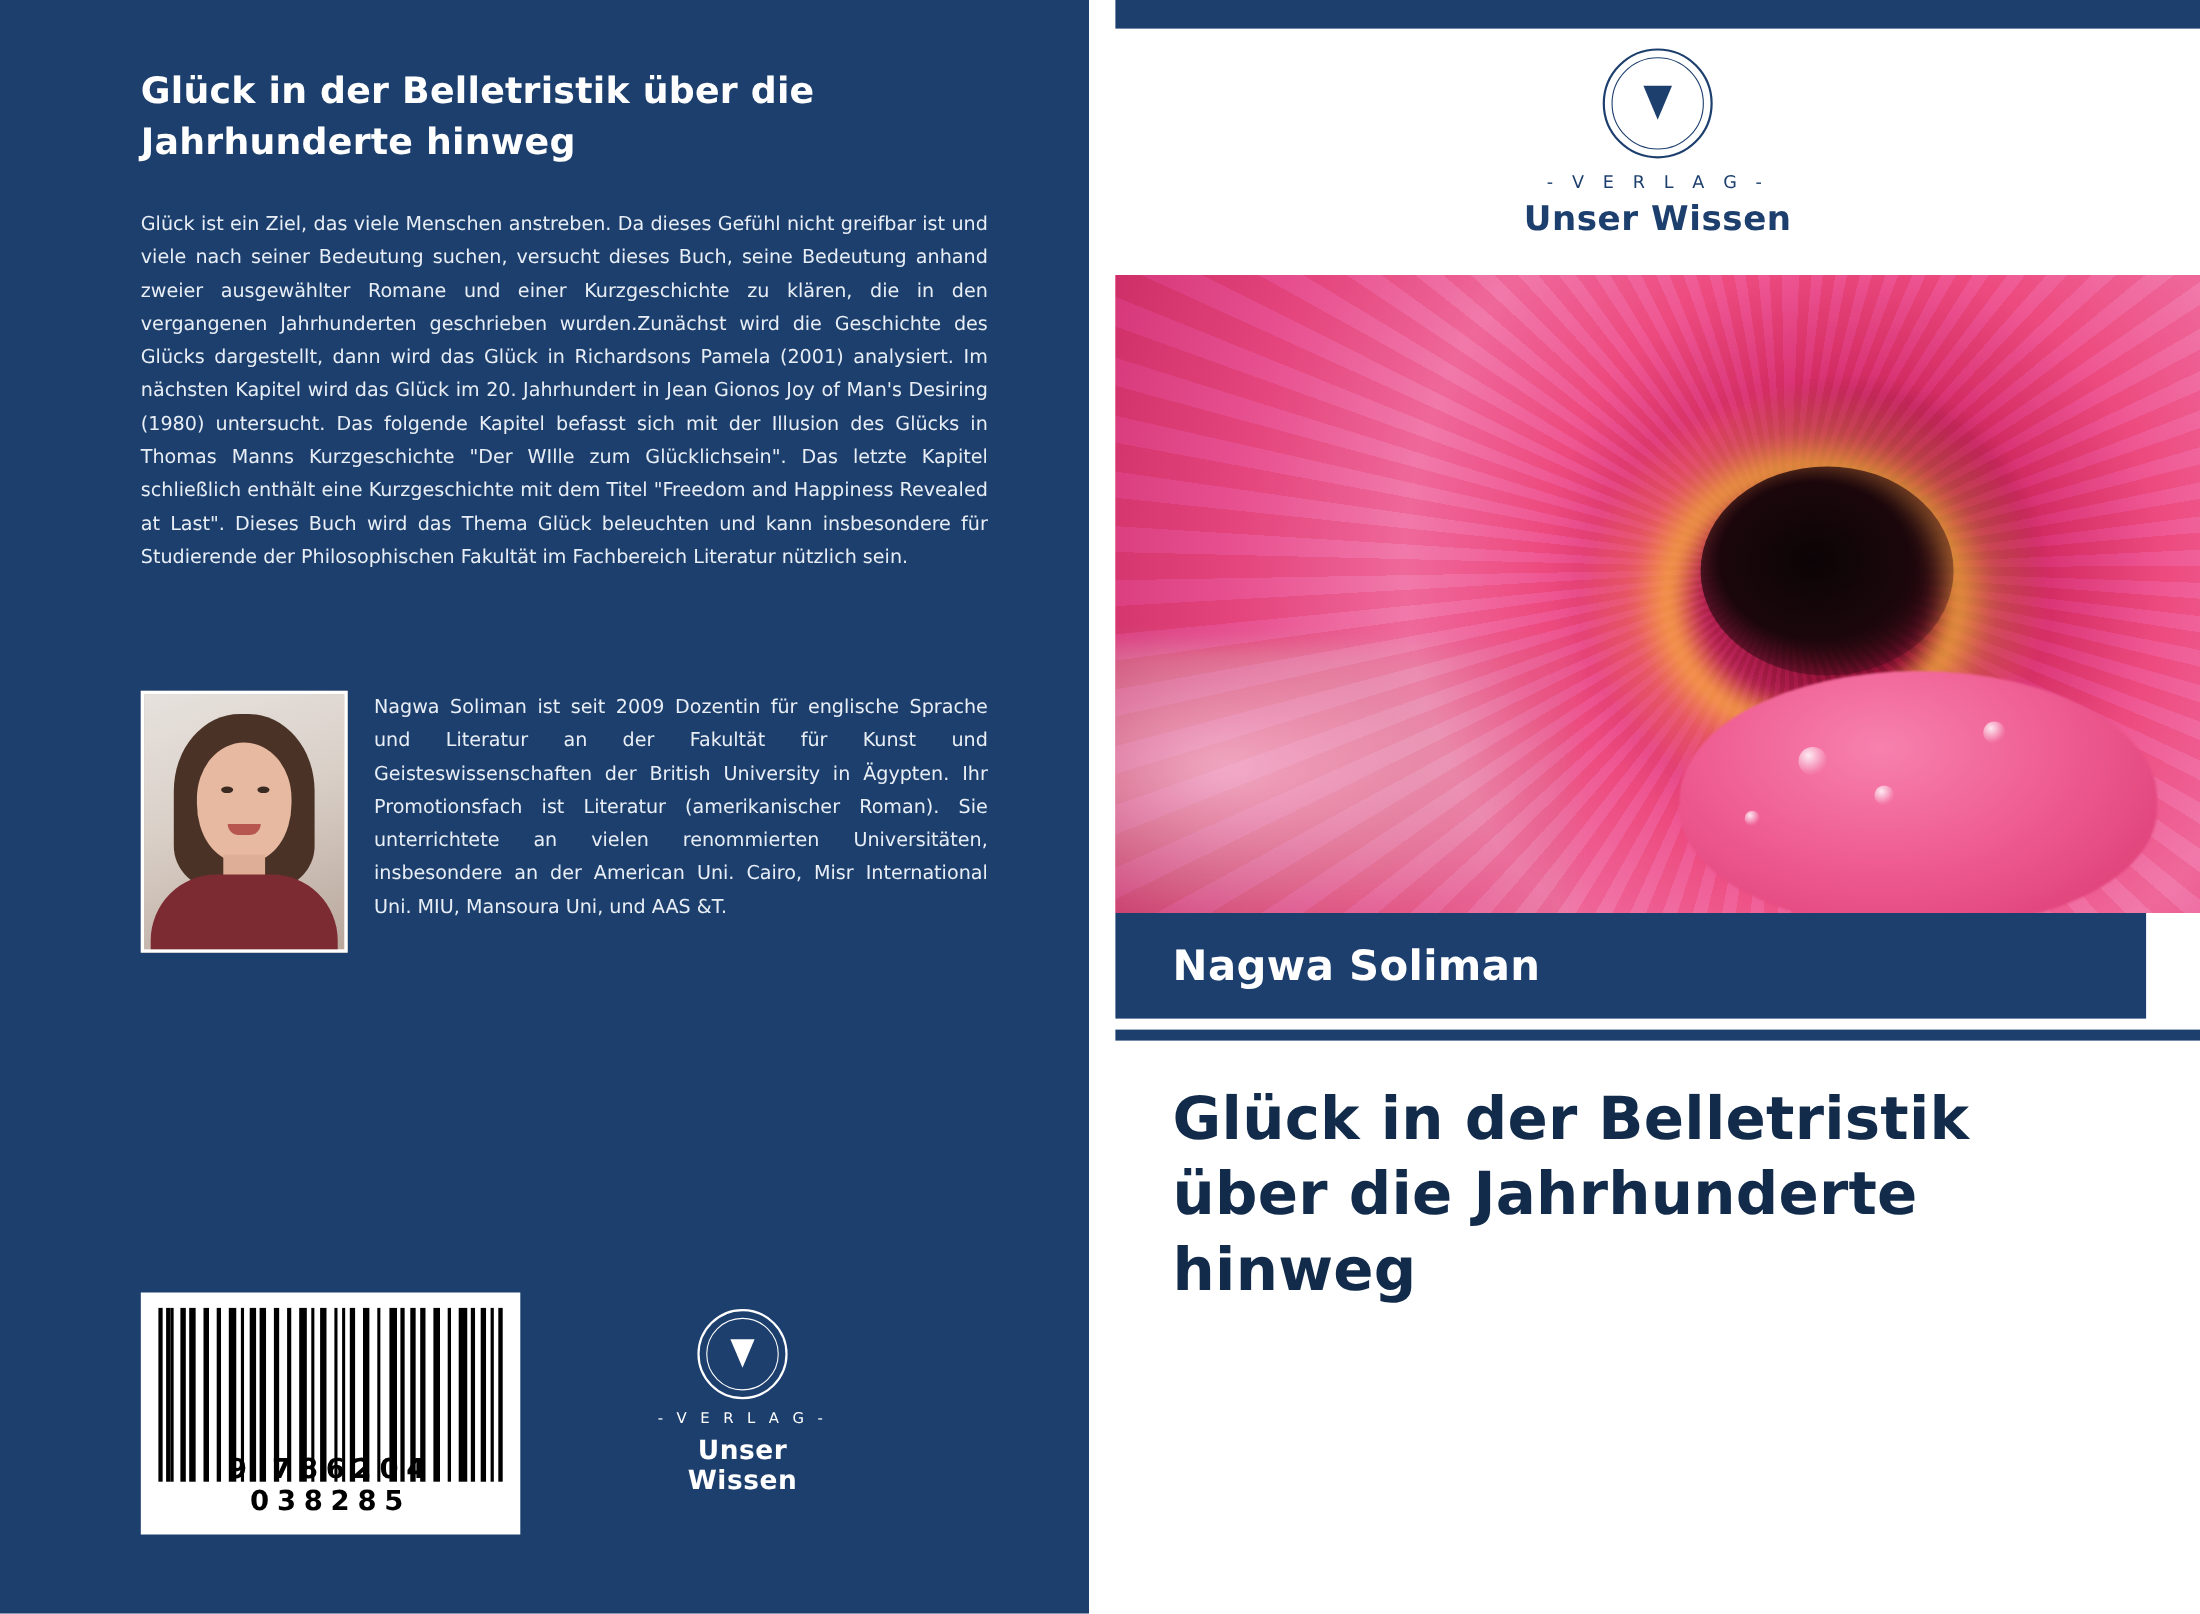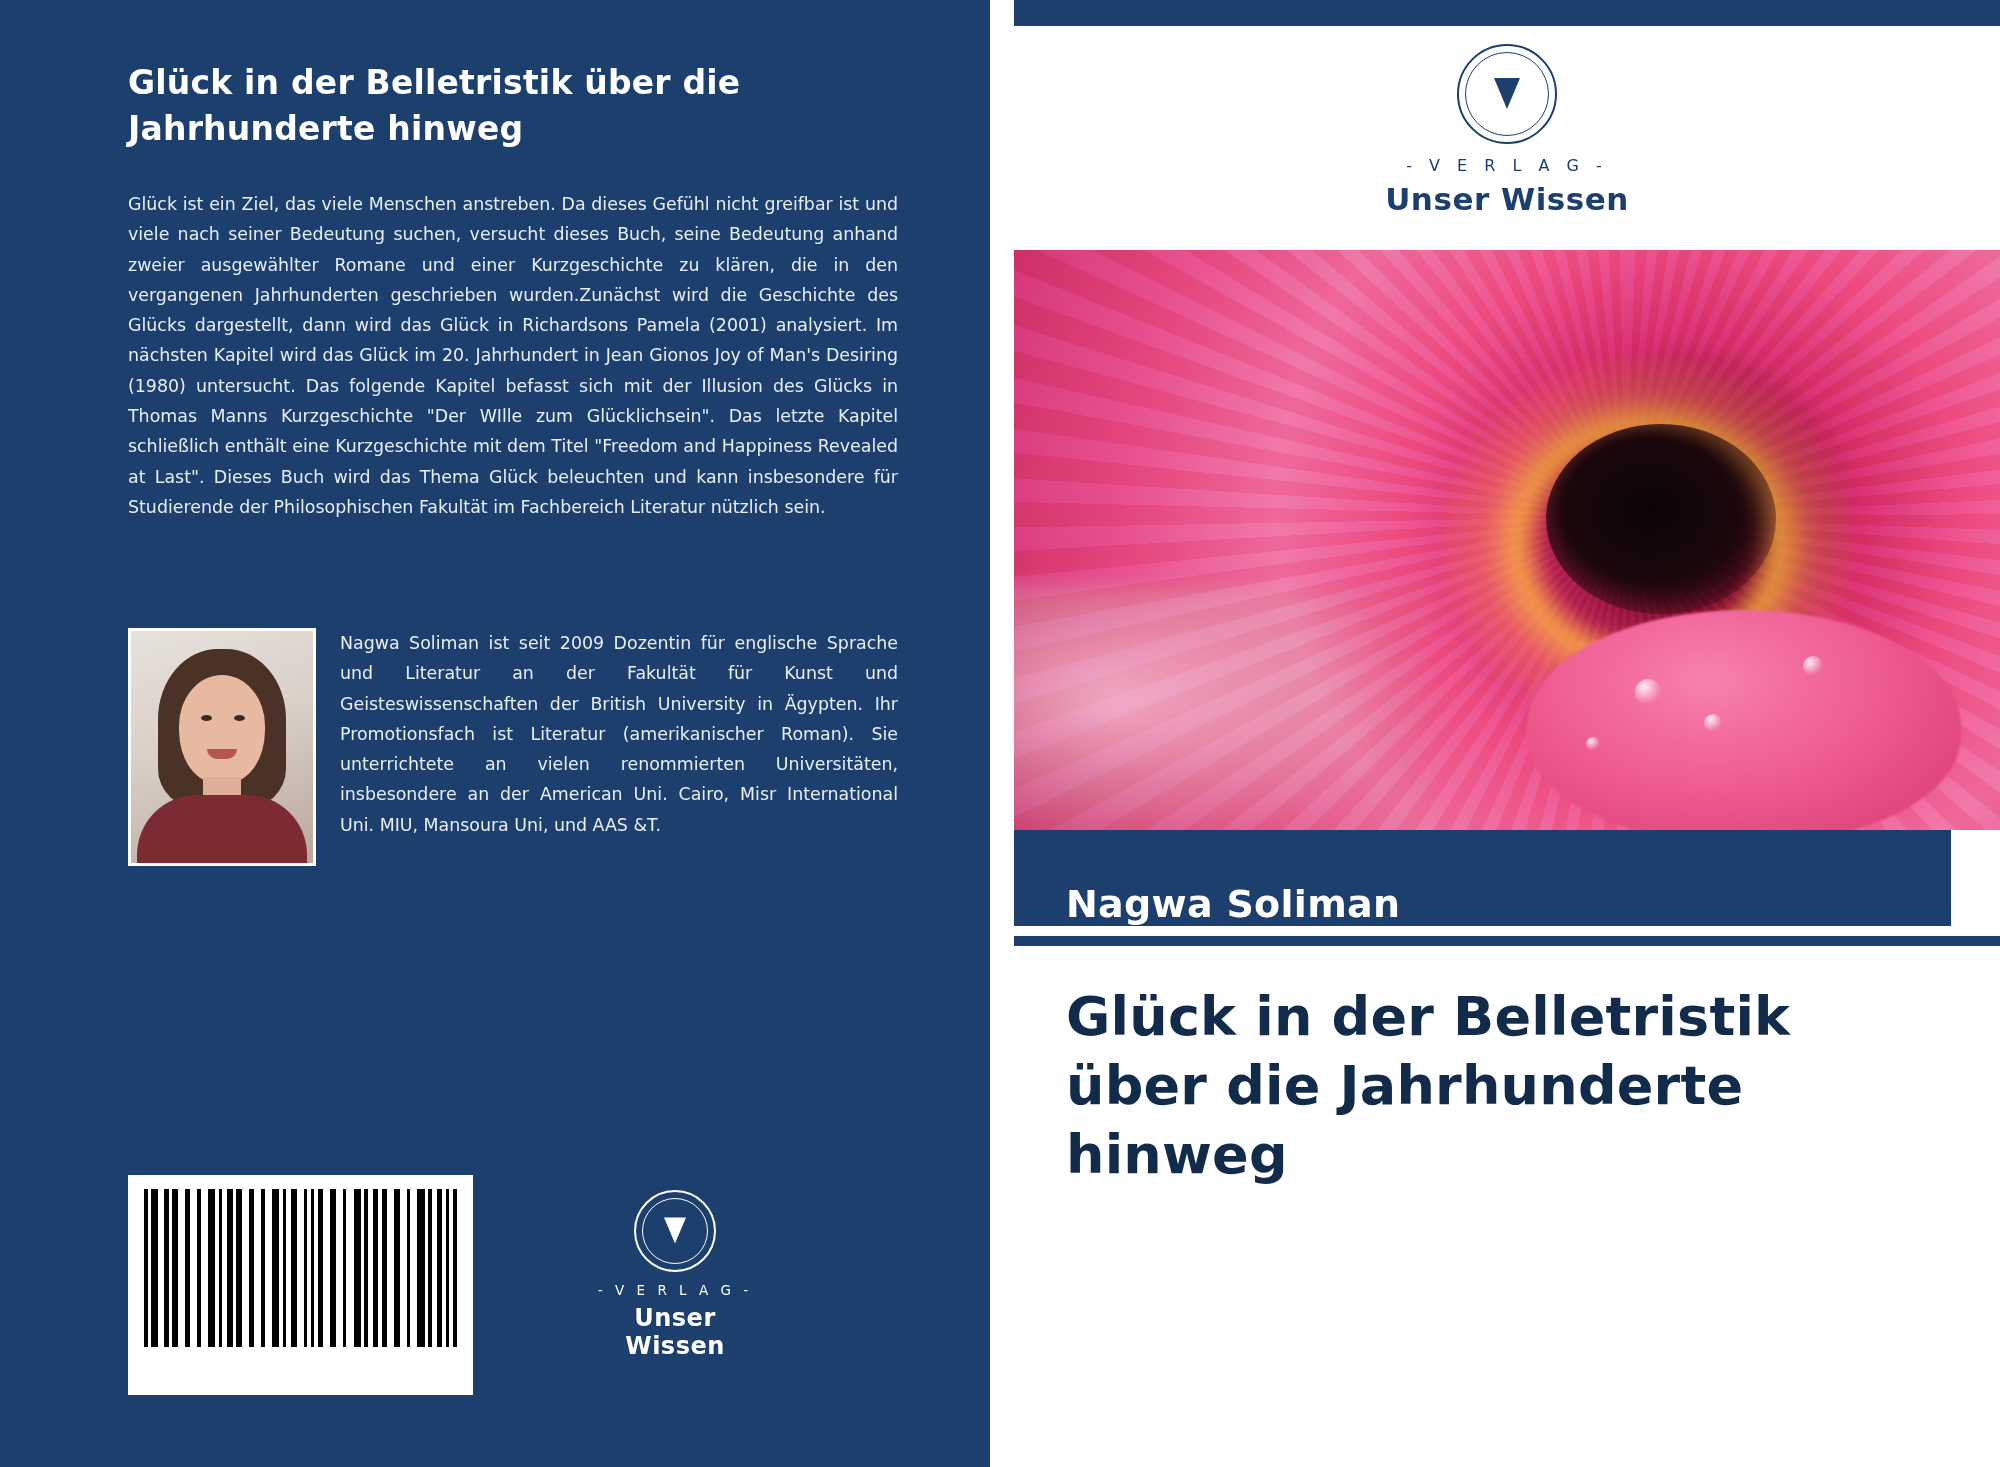--- a/index.html
+++ b/index.html
@@ -349,21 +349,21 @@
     background: radial-gradient(circle at 35% 30%, rgba(255,255,255,0.85), rgba(255,255,255,0.12) 60%, rgba(255,255,255,0) 75%);
   }
   .author-bar {
     position: absolute;
     left: 0;
     top: 830px;
     width: 937px;
     height: 96px;
     background: #1d3f6e;
     display: flex;
-    align-items: flex-end;
+    align-items: center;
   }
   .author-name {
     color: #ffffff;
     font-size: 38px;
     font-weight: bold;
     margin-left: 52px;
     letter-spacing: 0.3px;
   }
   .front-rule {
     position: absolute;
@@ -470,20 +470,21 @@
           <div class="bar" style="background: rgb(0, 0, 0); width: 2.27273%;"></div>
           <div class="bar" style="background: rgb(255, 255, 255); width: 1.13636%;"></div>
           <div class="bar" style="background: rgb(0, 0, 0); width: 1.13636%;"></div>
           <div class="bar" style="background: rgb(255, 255, 255); width: 1.70455%;"></div>
           <div class="bar" style="background: rgb(0, 0, 0); width: 1.70455%;"></div>
           <div class="bar" style="background: rgb(255, 255, 255); width: 1.13636%;"></div>
           <div class="bar" style="background: rgb(0, 0, 0); width: 1.13636%;"></div>
           <div class="bar" style="background: rgb(255, 255, 255); width: 1.13636%;"></div>
           <div class="bar" style="background: rgb(0, 0, 0); width: 1.13636%;"></div>
         </div>
+      <div class="barcode-digits">9 786204 038285</div>
     </div>
 
     <div class="back-logo">
       <div class="logo-seal">
         <span class="logo-nib"></span>
       </div>
       <div class="logo-verlag">- V E R L A G -</div>
       <div class="logo-name">Unser Wissen</div>
     </div>
   </div>

